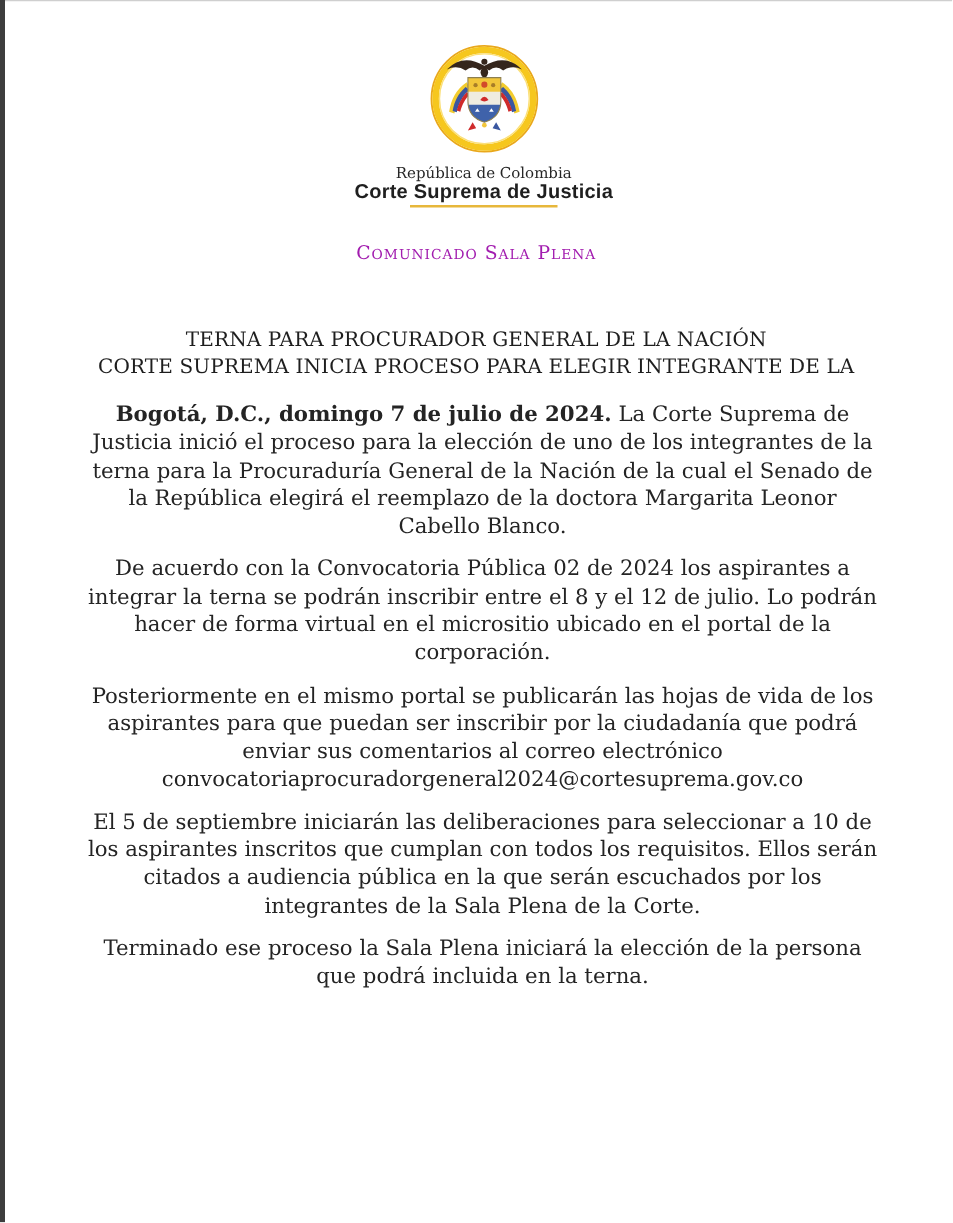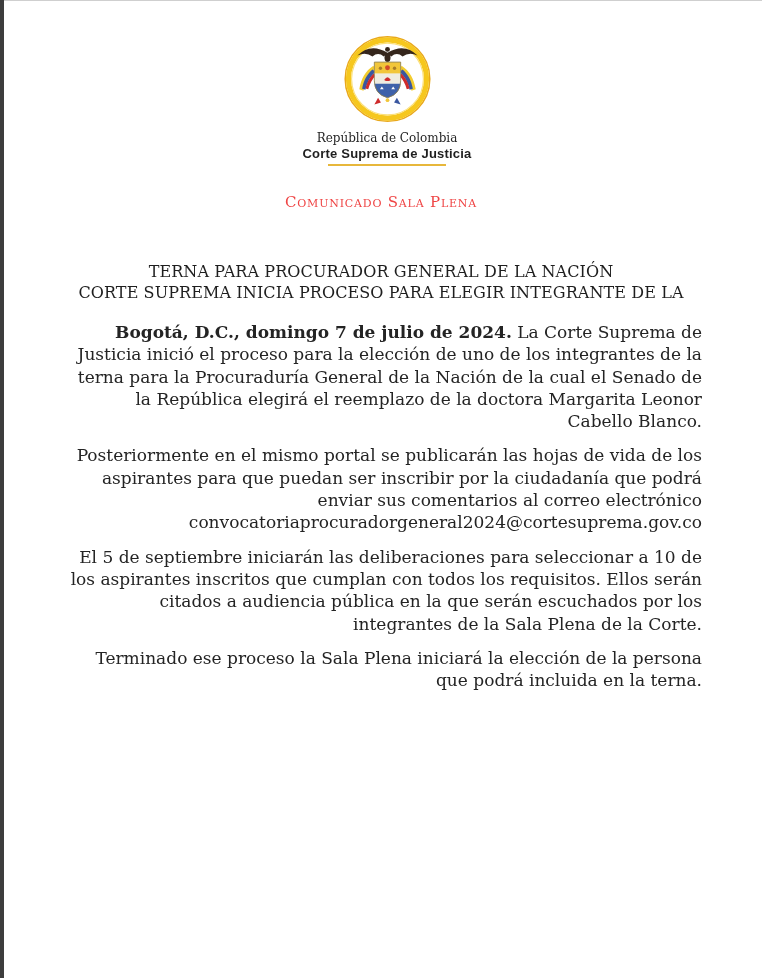--- a/index.html
+++ b/index.html
@@ -16,42 +16,42 @@
 
   .header{padding-top:32px;text-align:center;margin-left:12px;}
   .coat{display:block;margin:0 auto;width:95px;height:94px;}
   .republic-line{
     margin-top:5px;
     font-size:12px;line-height:14px;color:#262626;
     font-family:"DejaVu Serif","Liberation Serif",serif;
   }
   .court-name{
     margin-top:2px;
-    font-size:13px;line-height:14px;font-weight:bold;color:#1f1f1f;
+    font-size:16px;line-height:14px;font-weight:bold;color:#1f1f1f;
     font-family:"Liberation Sans","DejaVu Sans",sans-serif;
     letter-spacing:0.2px;
   }
   .gold-rule{width:118px;height:2px;background:#e7b73b;margin:3px auto 0;}
 
   .kicker{
     margin-top:27px;text-align:center;
     font-variant:small-caps;
-    font-size:15px;letter-spacing:0.8px;color:#ef4444;
+    font-size:15px;letter-spacing:0.8px;color:#a21caf;
   }
 
   .doc-title{margin-top:50px;text-align:center;color:#1e1e1e;}
   .doc-title .line{
     font-size:16px;line-height:21px;white-space:nowrap;
     letter-spacing:0.1px;
   }
 
   .body-copy{margin:18px 64px 0 70px;width:632px;}
   .para{
     font-size:17px;line-height:22.3px;color:#242424;
-    margin:0 0 12px 0;text-align:right;
+    margin:0 0 12px 0;text-align:center;
   }
   .para .lead{font-weight:bold;}
 </style>
 </head>
 <body>
 
 <div class="page">
   <div class="edge-top"></div>
   <div class="edge-left"></div>
 
@@ -100,17 +100,18 @@
 
   <div class="kicker">Comunicado Sala Plena</div>
 
   <div class="doc-title">
     <div class="line">TERNA PARA PROCURADOR GENERAL DE LA NACIÓN</div>
     <div class="line">CORTE SUPREMA INICIA PROCESO PARA ELEGIR INTEGRANTE DE LA</div>
   </div>
 
   <div class="body-copy">
     <p class="para"><span class="lead">Bogotá, D.C., domingo 7 de julio de 2024.</span><span> La Corte Suprema de Justicia inició el proceso para la elección de uno de los integrantes de la terna para la Procuraduría General de la Nación de la cual el Senado de la República elegirá el reemplazo de la doctora Margarita Leonor Cabello Blanco.</span></p>
+    <p class="para"><span>De acuerdo con la Convocatoria Pública 02 de 2024 los aspirantes a integrar la terna se podrán inscribir entre el 8 y el 12 de julio. Lo podrán hacer de forma virtual en el micrositio ubicado en el portal de la corporación.</span></p>
     <p class="para"><span>Posteriormente en el mismo portal se publicarán las hojas de vida de los aspirantes para que puedan ser inscribir por la ciudadanía que podrá enviar sus comentarios al correo electrónico </span><span>convocatoriaprocuradorgeneral2024@cortesuprema.gov.co</span></p>
     <p class="para"><span>El 5 de septiembre iniciarán las deliberaciones para seleccionar a 10 de los aspirantes inscritos que cumplan con todos los requisitos. Ellos serán citados a audiencia pública en la que serán escuchados por los integrantes de la Sala Plena de la Corte.</span></p>
     <p class="para"><span>Terminado ese proceso la Sala Plena iniciará la elección de la persona que podrá incluida en la terna.</span></p>
   </div>
 </div>
 
 </body></html>

